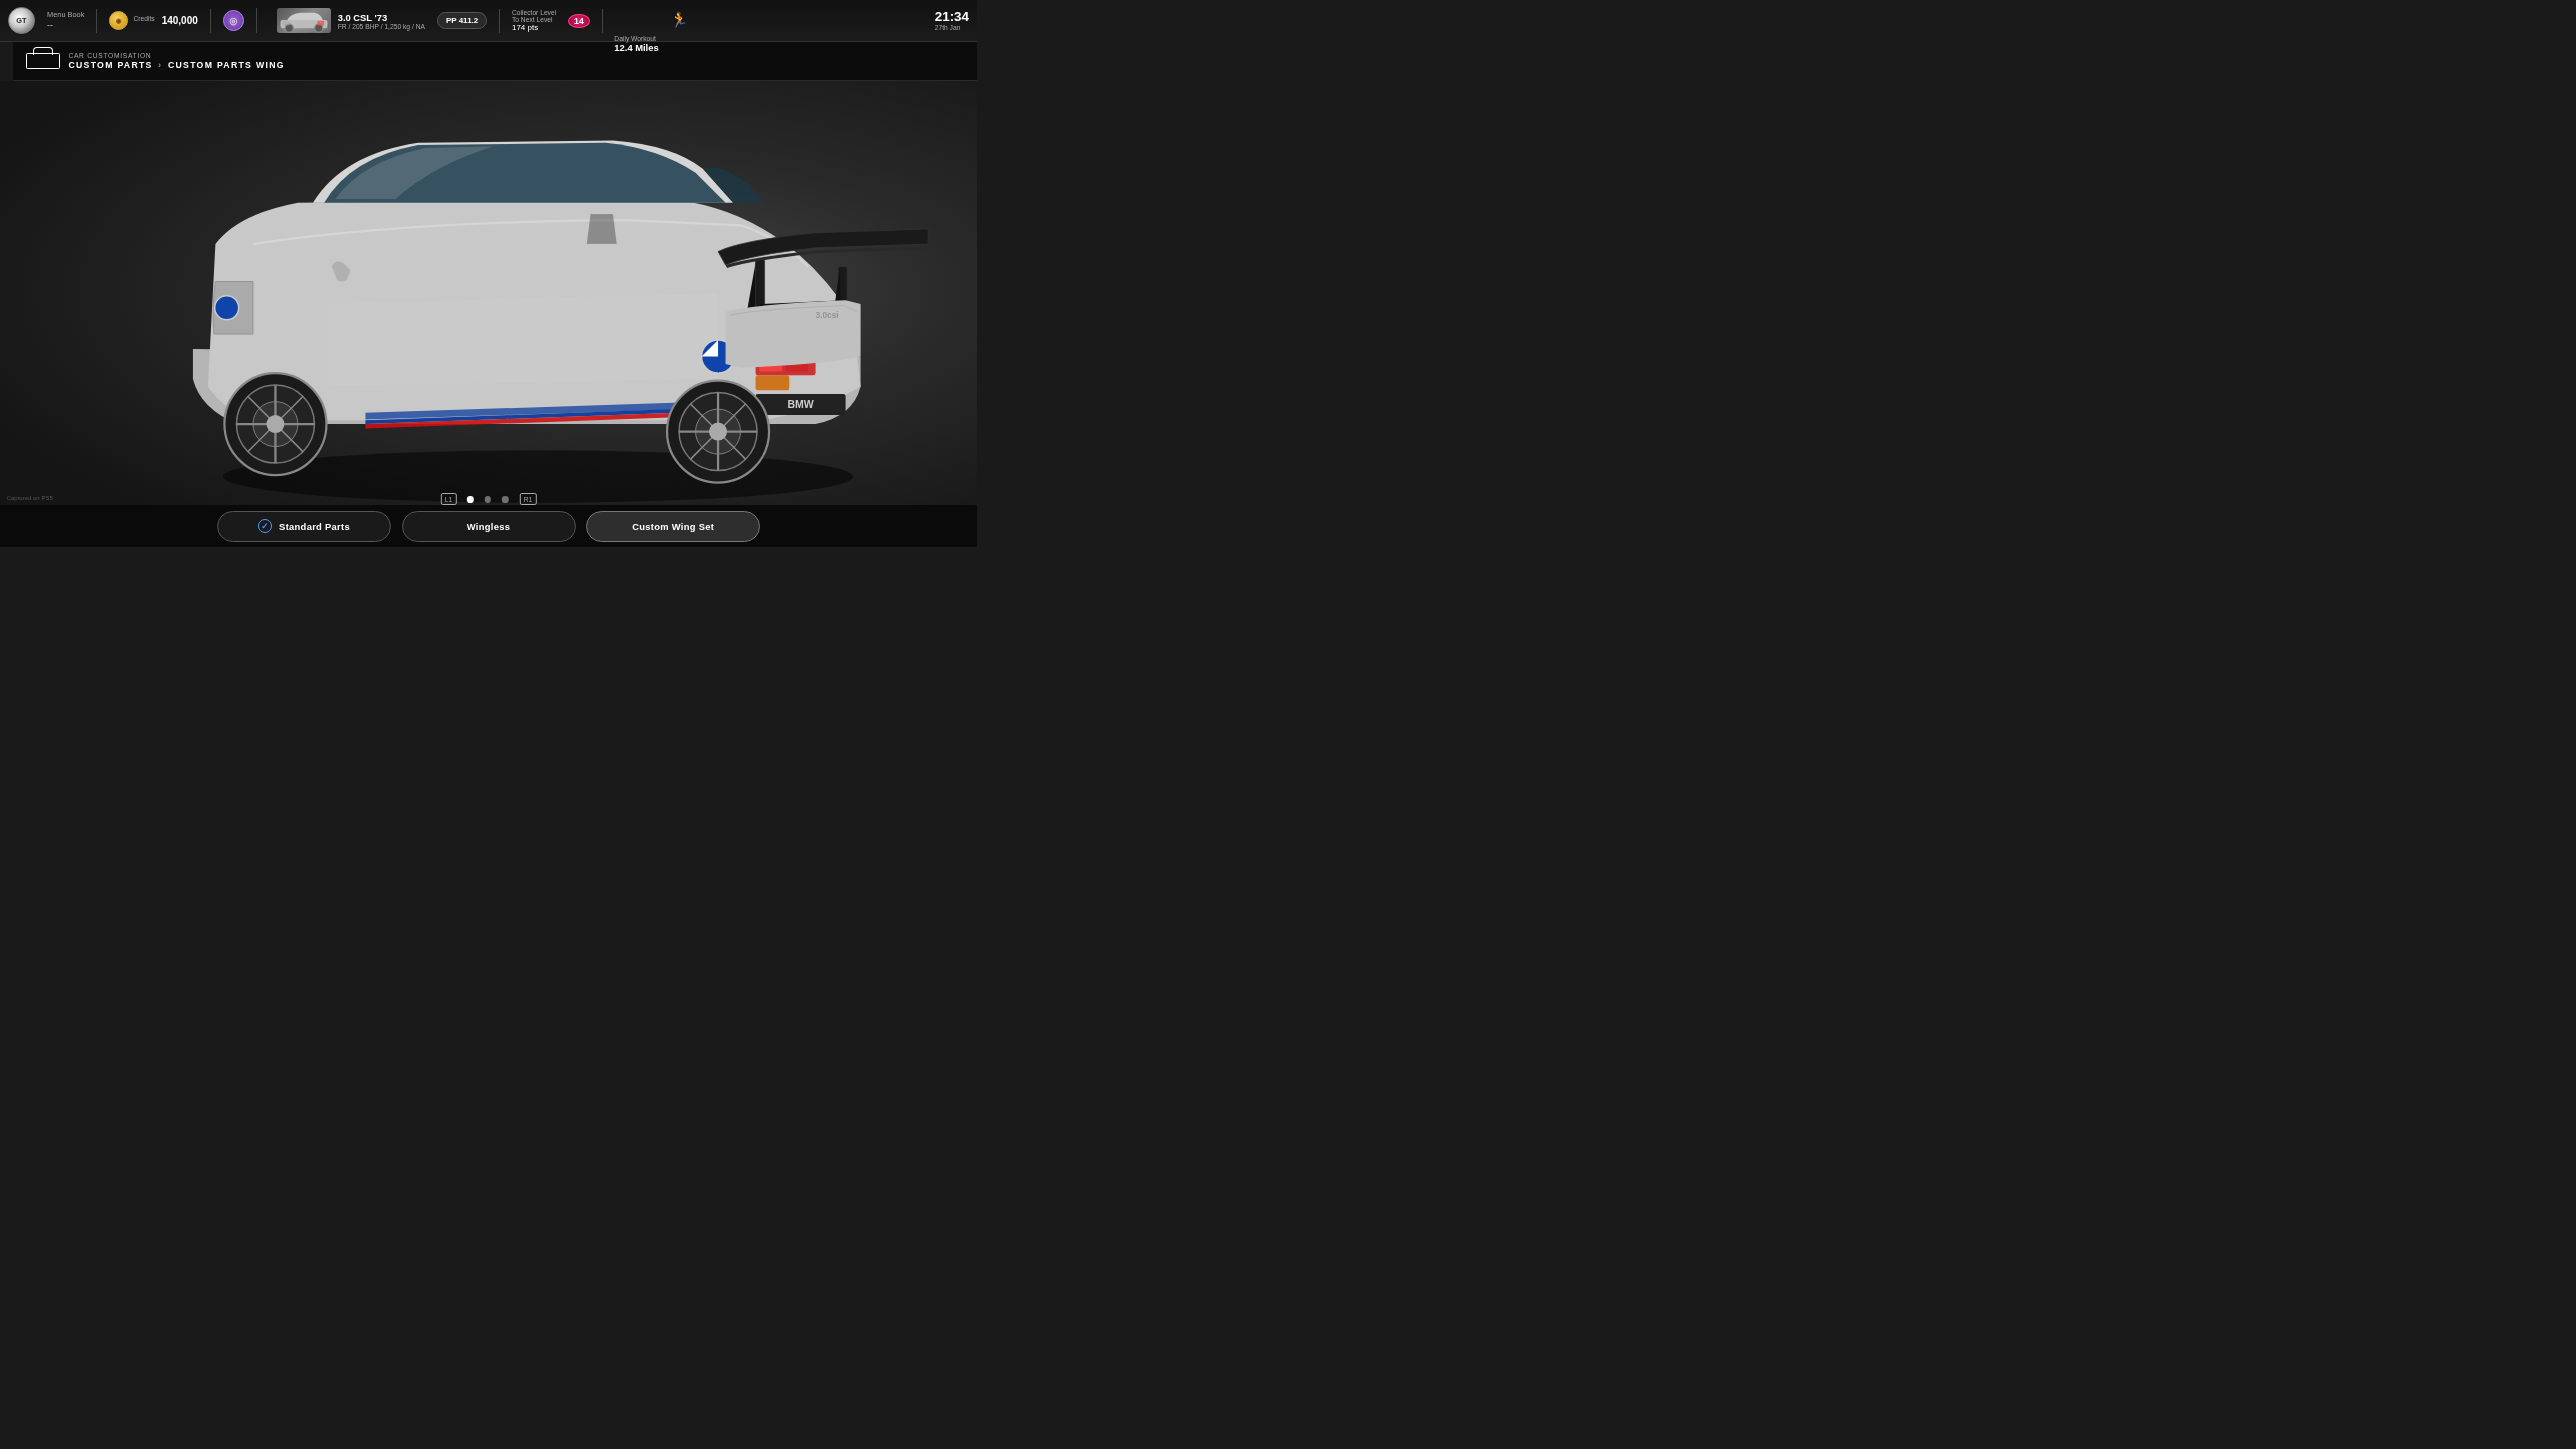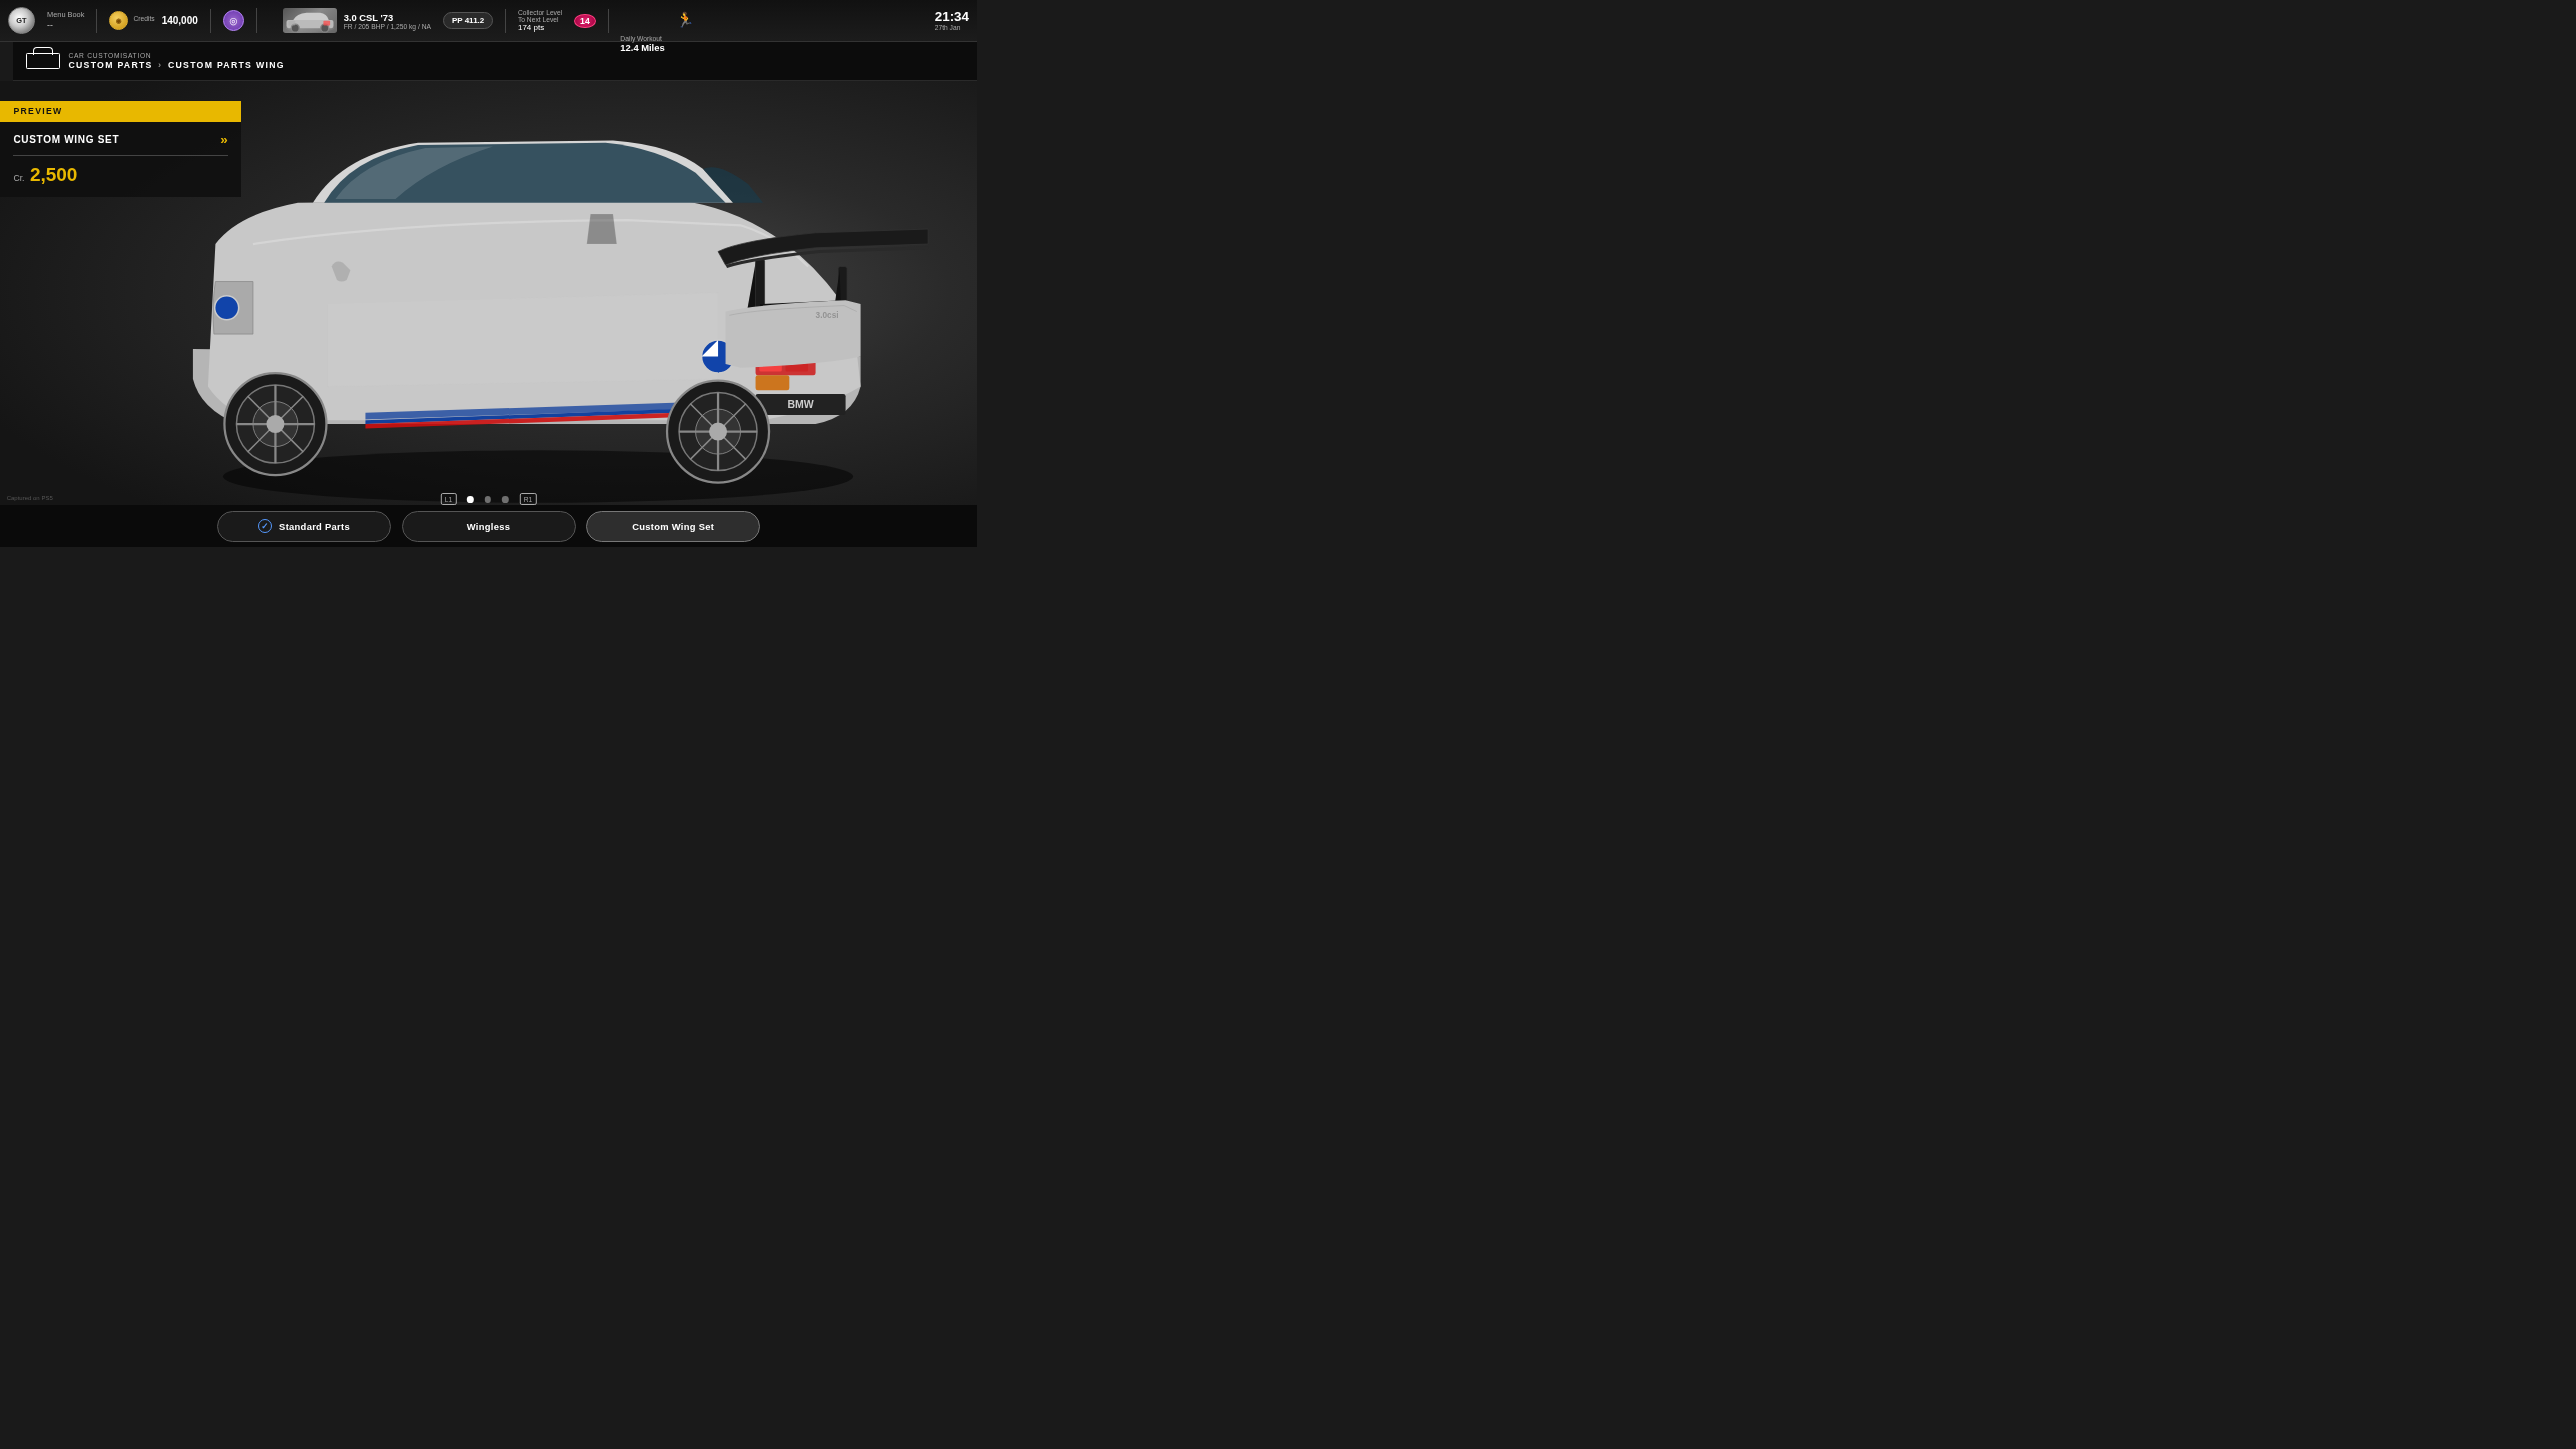--- a/index.html
+++ b/index.html
@@ -75,21 +75,21 @@
       display: flex; align-items: center; gap: 5.4px;
     }
     .credits-label { font-size: 6.7px; color: #aaa; }
     .credits-amount { font-size: 10px; font-weight: bold; color: white; }
 
     .car-section {
       display: flex;
       align-items: center;
       gap: 6.7px;
       border-left: 0.7px solid #444;
-      padding-left: 26px;
+      padding-left: 20px;
     }
 
     .car-thumb {
       width: 54px; height: 25.5px;
       background: linear-gradient(135deg, #555 0%, #888 50%, #666 100%);
       border-radius: 2.7px;
       display: flex; align-items: center; justify-content: center;
       overflow: hidden;
     }
 
@@ -493,33 +493,20 @@
       <path d="M650 160 L680 160 L685 200 L645 200Z" fill="rgba(0,0,0,0.3)" stroke="rgba(200,200,200,0.2)" stroke-width="1"></path>
 
       <path d="M320 225 Q310 220 305 230 L312 248 Q318 252 325 248 L330 235Z" fill="#b0b0b0"></path>
 
       <circle cx="165" cy="285" r="16" fill="#1144aa" stroke="#ccc" stroke-width="2"></circle>
 
       <text x="950" y="298" font-size="11" fill="#888" font-family="Arial" font-weight="bold" opacity="0.8">3.0csi</text>
     </svg>
   </div>
 
-  <div id="preview-panel">
-    <div class="preview-banner">PREVIEW</div>
-    <div class="preview-content">
-      <div class="wing-set-row">
-        <span class="wing-set-title">CUSTOM WING SET</span>
-        <span class="chevron-double">»</span>
-      </div>
-      <div class="price-row">
-        <span class="price-label">Cr.</span>
-        <span class="price-value">2,500</span>
-      </div>
-    </div>
-  </div>
 
   <div id="dots-row">
     <div class="btn-l1">L1</div>
     <div class="dot active"></div>
     <div class="dot"></div>
     <div class="dot"></div>
     <div class="btn-r1">R1</div>
   </div>
 
   <div id="captured">Captured on PS5</div>

